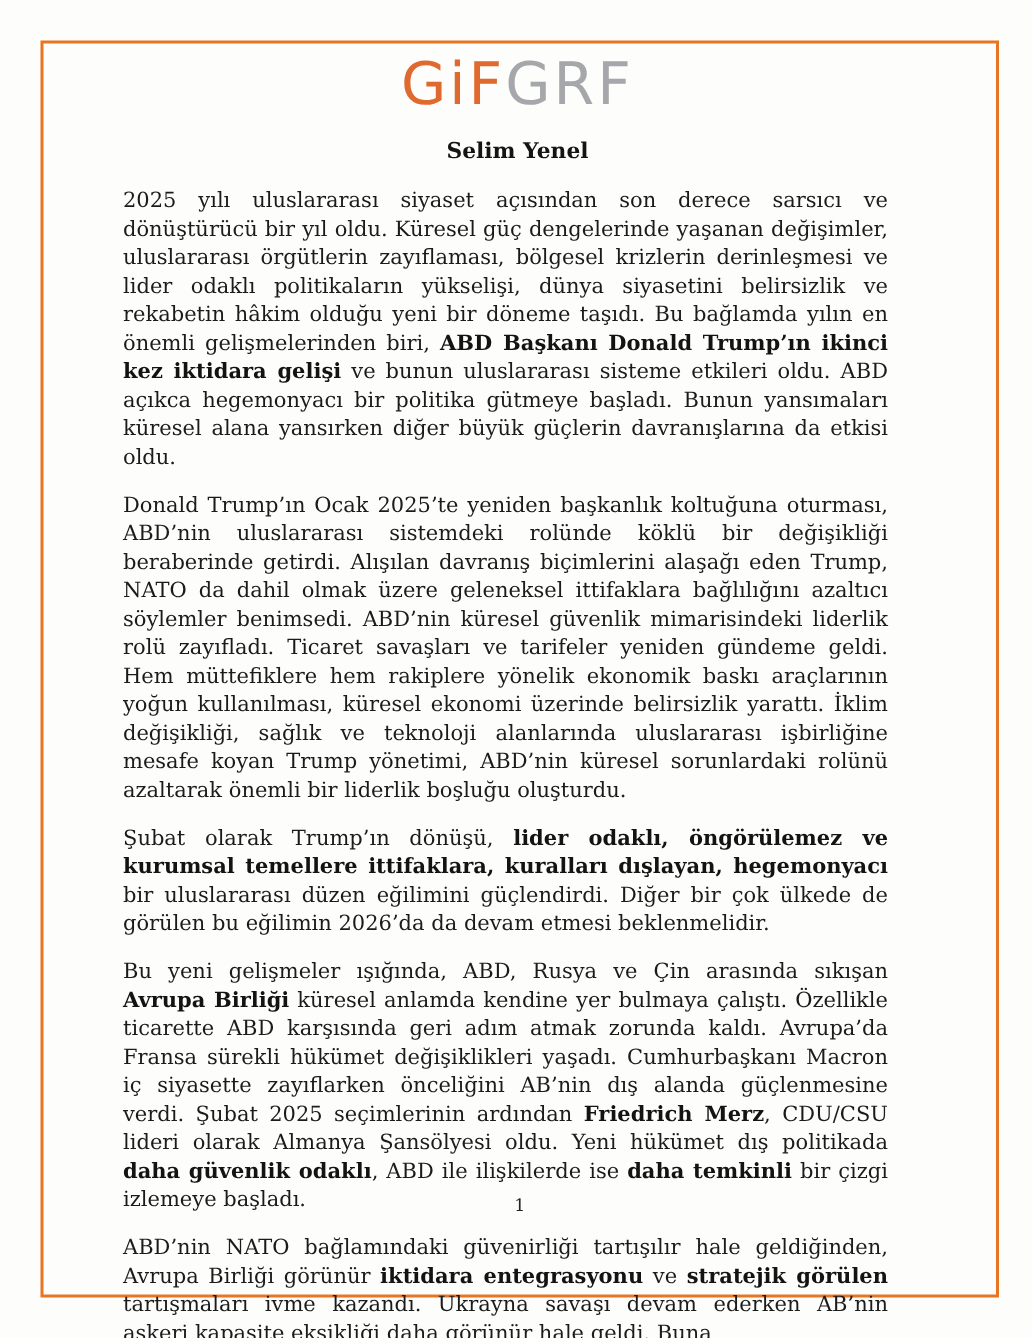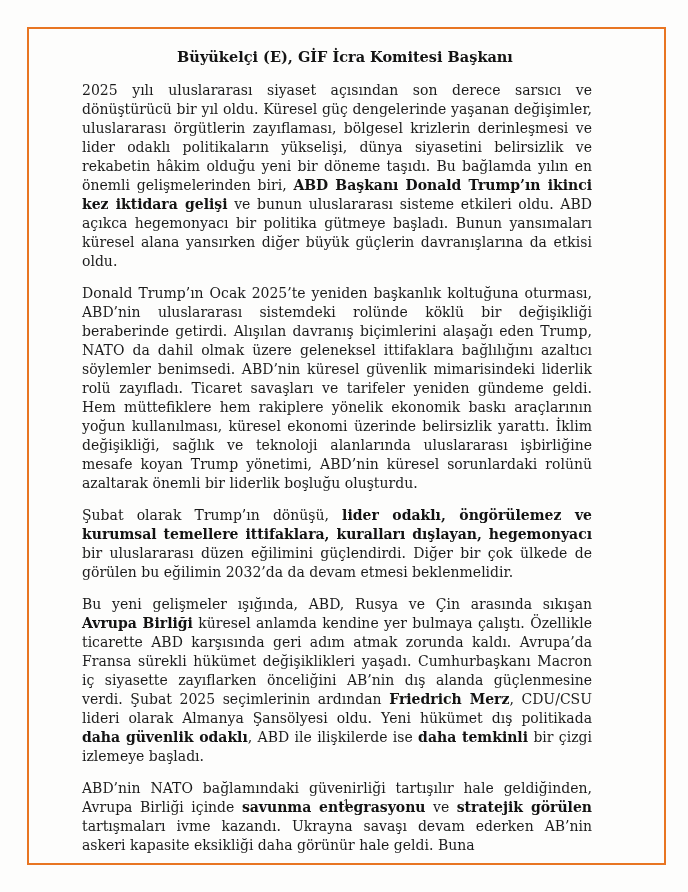--- a/index.html
+++ b/index.html
@@ -74,29 +74,32 @@
     font-size: 11.5px;
     color: #222222;
   }
 </style>
 </head>
 <body>
 
 <div class="page">
   <div class="frame">
 
+    <div class="logo">
+      <span class="logo-primary">GiF</span><span class="logo-secondary">GRF</span>
+    </div>
 
 
     <div class="byline">
-      <div>Büyükelçi (E), GİF İcra Komitesi Başkanı</div>
+      <div>Selim Yenel</div>
     </div>
 
     <div class="article-body" id="article-body">
         <p><span>2025 yılı uluslararası siyaset açısından son derece sarsıcı ve dönüştürücü bir yıl oldu. Küresel güç dengelerinde yaşanan değişimler, uluslararası örgütlerin zayıflaması, bölgesel krizlerin derinleşmesi ve lider odaklı politikaların yükselişi, dünya siyasetini belirsizlik ve rekabetin hâkim olduğu yeni bir döneme taşıdı. Bu bağlamda yılın en önemli gelişmelerinden biri, </span><strong>ABD Başkanı Donald Trump’ın ikinci kez iktidara gelişi</strong><span> ve bunun uluslararası sisteme etkileri oldu. ABD açıkca hegemonyacı bir politika gütmeye başladı.  Bunun yansımaları küresel alana yansırken diğer büyük güçlerin davranışlarına da etkisi oldu.</span></p>
         <p><span>Donald Trump’ın Ocak 2025’te yeniden başkanlık koltuğuna oturması, ABD’nin uluslararası sistemdeki rolünde köklü bir değişikliği beraberinde getirdi. Alışılan davranış biçimlerini alaşağı eden Trump, NATO da dahil olmak üzere geleneksel ittifaklara bağlılığını azaltıcı söylemler benimsedi. ABD’nin küresel güvenlik mimarisindeki liderlik rolü zayıfladı. Ticaret savaşları ve tarifeler yeniden gündeme geldi. Hem müttefiklere hem rakiplere yönelik ekonomik baskı araçlarının yoğun kullanılması, küresel ekonomi üzerinde belirsizlik yarattı. İklim değişikliği, sağlık ve teknoloji alanlarında uluslararası işbirliğine mesafe koyan Trump yönetimi, ABD’nin küresel sorunlardaki rolünü azaltarak önemli bir liderlik boşluğu oluşturdu.</span></p>
-        <p><span>Şubat olarak Trump’ın dönüşü, </span><strong>lider odaklı, öngörülemez ve kurumsal temellere ittifaklara, kuralları dışlayan, hegemonyacı</strong><span> bir uluslararası düzen eğilimini güçlendirdi. Diğer bir çok ülkede de görülen bu eğilimin 2032’da da devam etmesi beklenmelidir.</span></p>
+        <p><span>Şubat olarak Trump’ın dönüşü, </span><strong>lider odaklı, öngörülemez ve kurumsal temellere ittifaklara, kuralları dışlayan, hegemonyacı</strong><span> bir uluslararası düzen eğilimini güçlendirdi. Diğer bir çok ülkede de görülen bu eğilimin 2026’da da devam etmesi beklenmelidir.</span></p>
         <p><span>Bu yeni gelişmeler ışığında, ABD, Rusya ve Çin arasında sıkışan </span><strong>Avrupa Birliği</strong><span> küresel anlamda kendine yer bulmaya çalıştı. Özellikle ticarette ABD karşısında geri adım atmak zorunda kaldı. Avrupa’da Fransa sürekli hükümet değişiklikleri yaşadı. Cumhurbaşkanı Macron iç siyasette zayıflarken önceliğini AB’nin dış alanda güçlenmesine verdi. Şubat 2025 seçimlerinin ardından </span><strong>Friedrich Merz</strong><span>, CDU/CSU lideri olarak Almanya Şansölyesi oldu. Yeni hükümet dış politikada </span><strong>daha güvenlik odaklı</strong><span>, ABD ile ilişkilerde ise </span><strong>daha temkinli</strong><span> bir çizgi izlemeye başladı.</span></p>
-        <p><span>ABD’nin NATO bağlamındaki güvenirliği tartışılır hale geldiğinden, Avrupa Birliği içinde </span><strong>savunma entegrasyonu</strong><span> ve </span><strong>stratejik görülen</strong><span> tartışmaları ivme kazandı. Ukrayna savaşı devam ederken AB’nin askeri kapasite eksikliği daha görünür hale geldi. Buna</span></p>
+        <p><span>ABD’nin NATO bağlamındaki güvenirliği tartışılır hale geldiğinden, Avrupa Birliği görünür </span><strong>iktidara entegrasyonu</strong><span> ve </span><strong>stratejik görülen</strong><span> tartışmaları ivme kazandı. Ukrayna savaşı devam ederken AB’nin askeri kapasite eksikliği daha görünür hale geldi. Buna</span></p>
       </div>
 
     <div class="pagenum">1</div>
   </div>
 </div>
 
 </body></html>

